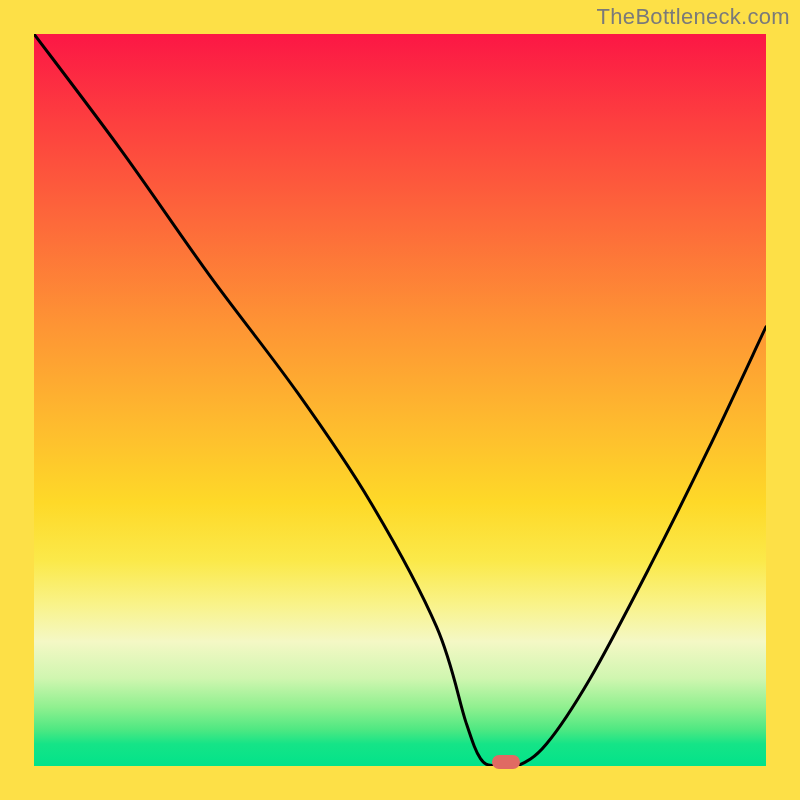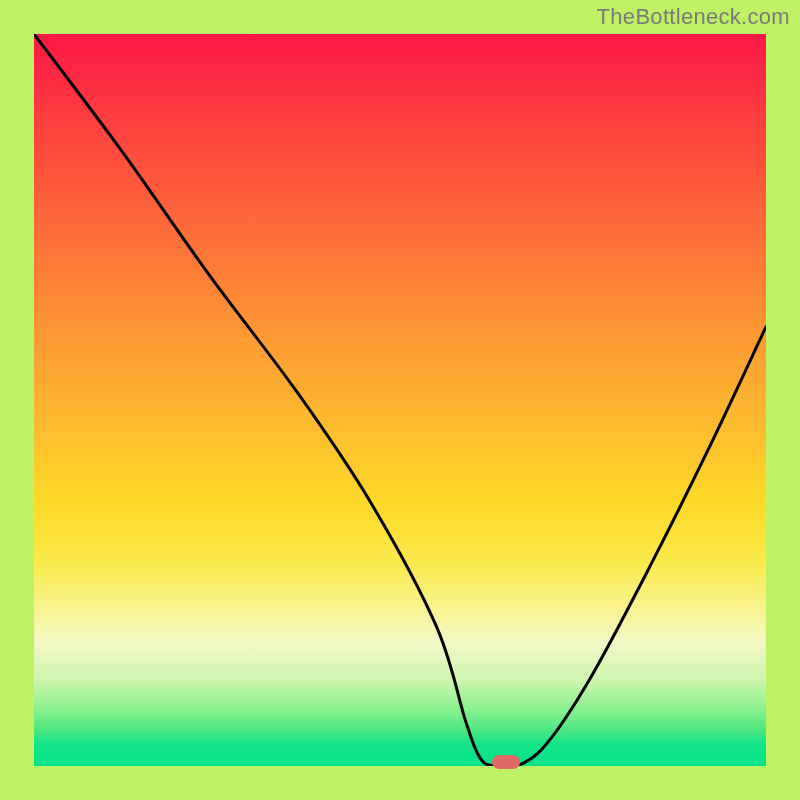--- a/index.html
+++ b/index.html
@@ -8,21 +8,21 @@
     width: 800px;
     height: 800px;
     background: #000;
     font-family: Arial, Helvetica, sans-serif;
     overflow: hidden;
   }
   .frame {
     position: relative;
     width: 800px;
     height: 800px;
-    background: #bef264;
+    background: #fde047;
   }
   .plot-area {
     position: absolute;
     left: 34px;
     top: 34px;
     width: 732px;
     height: 732px;
     
     background: linear-gradient(
       to bottom,

